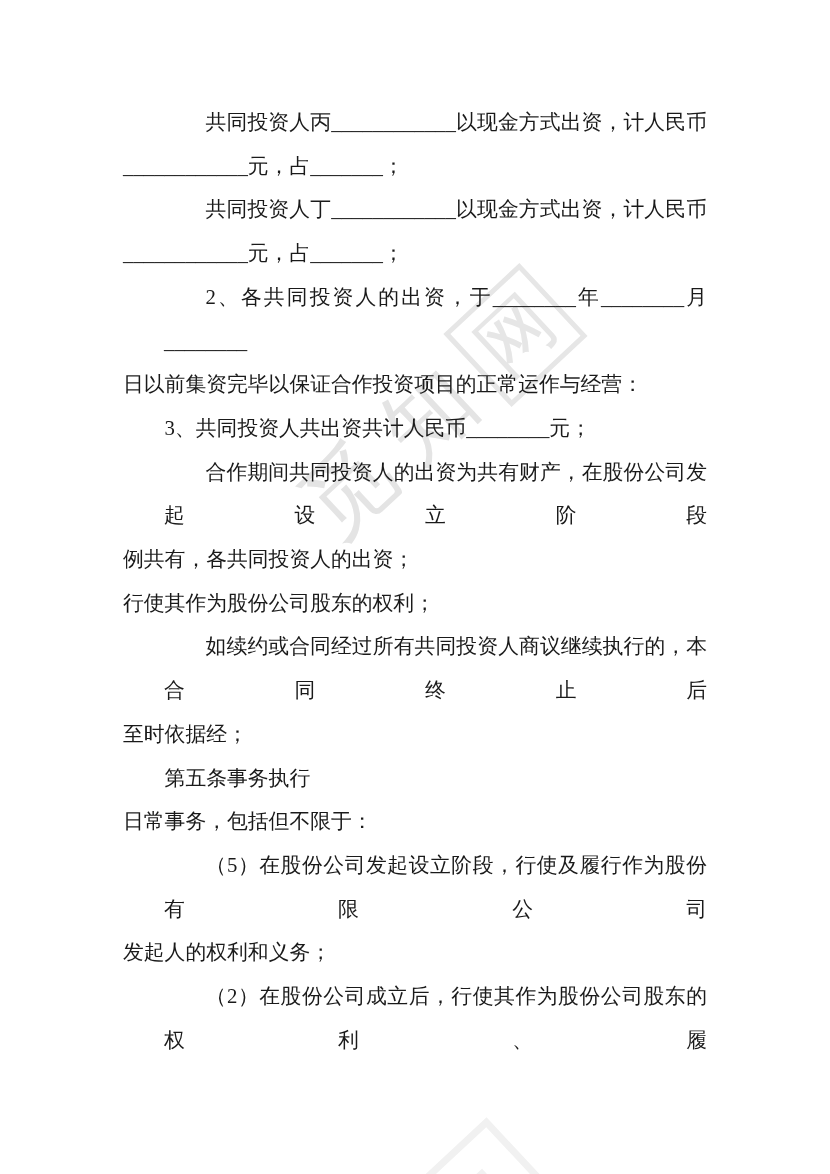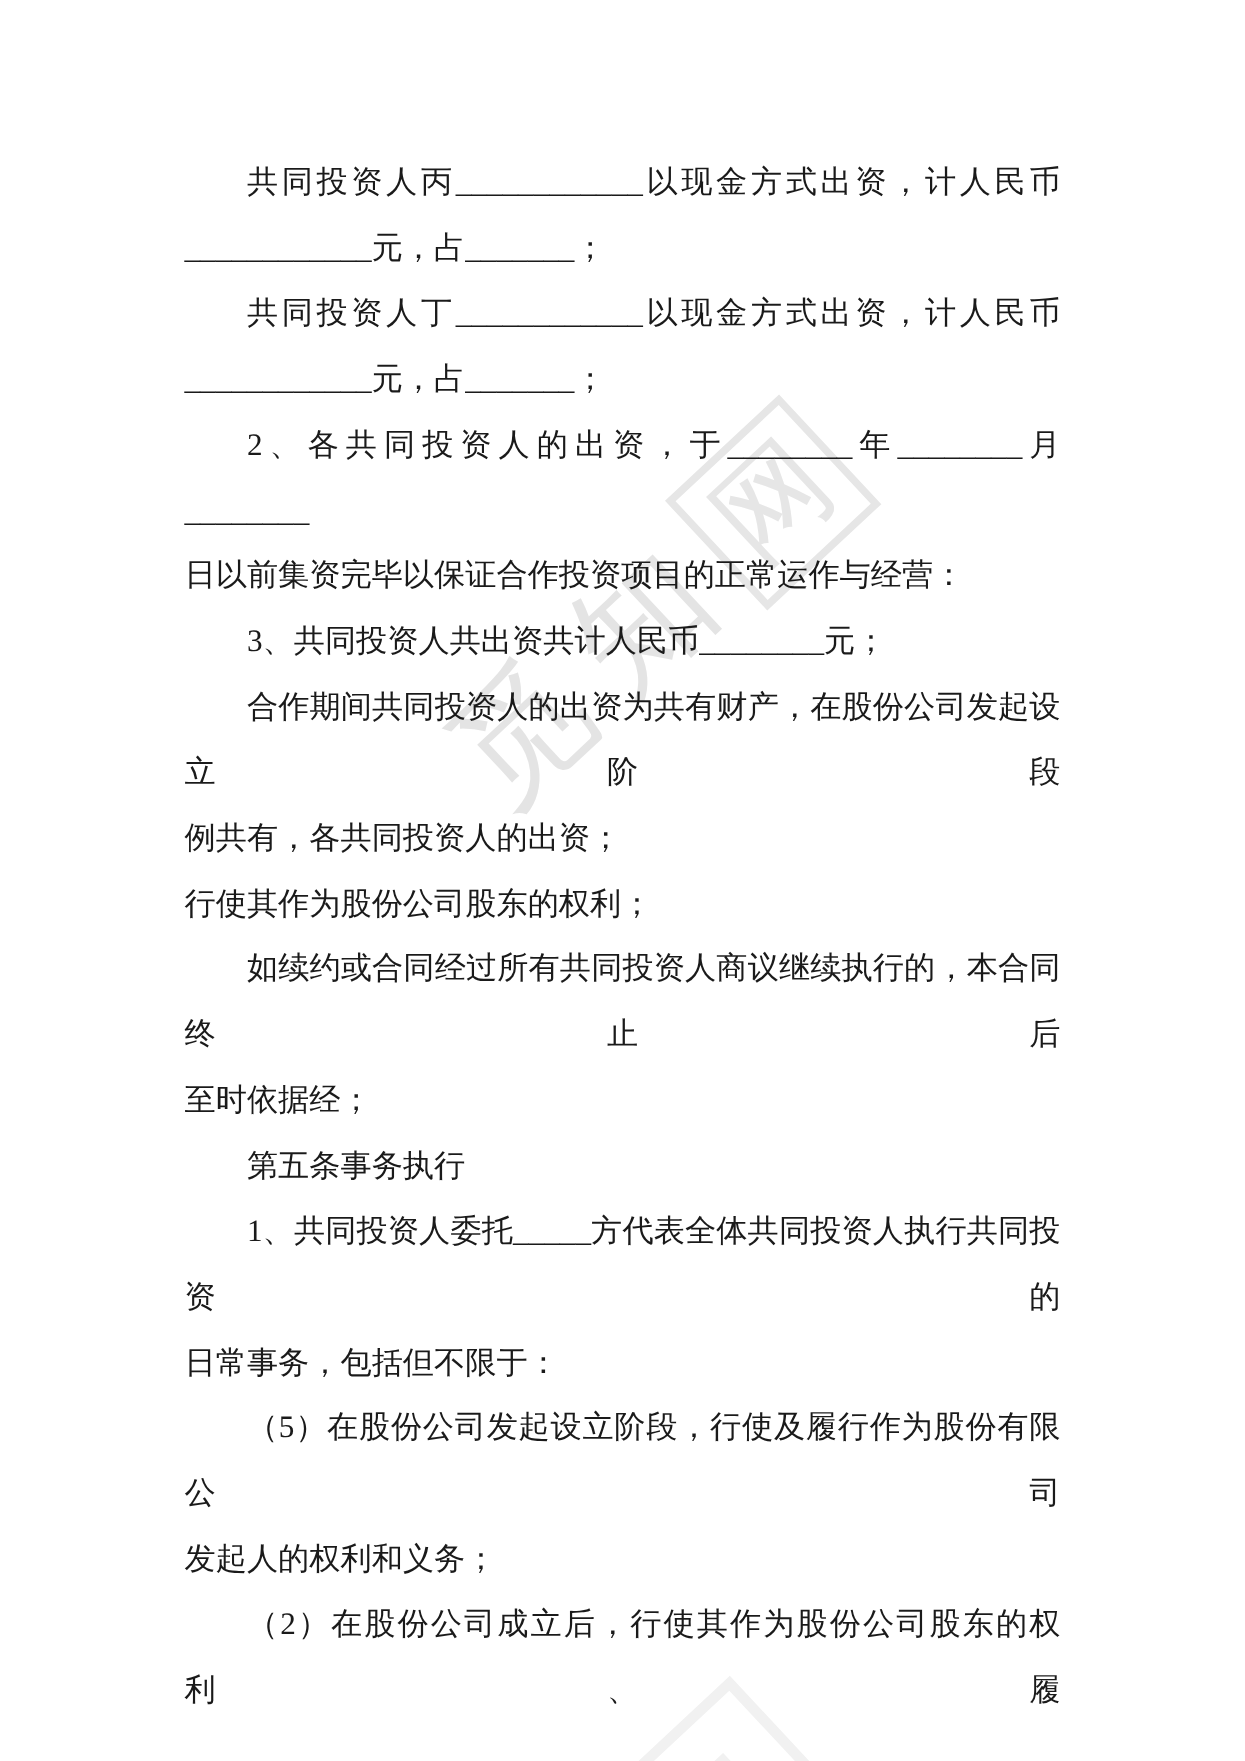--- a/index.html
+++ b/index.html
@@ -51,21 +51,21 @@
     position: absolute;
     left: 123px; top: 100px;
     width: 584px;
     font-size: 20.8px;
     line-height: 43.7px;
     color: #1a1a1a;
     z-index: 1;
   }
   .doc-line { white-space: nowrap; }
   .ind  { text-indent: 2em; }
-  .just { text-align: justify; text-align-last: justify; white-space: normal; }
+  .just { text-align: justify; text-align-last: justify; white-space: normal; margin-left: 41px; }
 </style>
 </head>
 <body>
 
 <div class="page">
 
   <div class="wm-mid">
     <span>觅</span>
     <span>知</span>
     <span class="wm-frame">网</span>
@@ -82,21 +82,20 @@
     <div class="doc-line">____________元，占_______；</div>
     <div class="doc-line ind just">2、各共同投资人的出资，于________年________月________</div>
     <div class="doc-line">日以前集资完毕以保证合作投资项目的正常运作与经营：</div>
     <div class="doc-line ind">3、共同投资人共出资共计人民币________元；</div>
     <div class="doc-line ind just">合作期间共同投资人的出资为共有财产，在股份公司发起设立阶段</div>
     <div class="doc-line">例共有，各共同投资人的出资；</div>
     <div class="doc-line">行使其作为股份公司股东的权利；</div>
     <div class="doc-line ind just">如续约或合同经过所有共同投资人商议继续执行的，本合同终止后</div>
     <div class="doc-line">至时依据经；</div>
     <div class="doc-line ind">第五条事务执行</div>
-    <div class="doc-line ind just">1、共同投资人委托_____方代表全体共同投资人执行共同投资的</div>
     <div class="doc-line">日常事务，包括但不限于：</div>
     <div class="doc-line ind just">（5）在股份公司发起设立阶段，行使及履行作为股份有限公司</div>
     <div class="doc-line">发起人的权利和义务；</div>
     <div class="doc-line ind just">（2）在股份公司成立后，行使其作为股份公司股东的权利、履</div>
 
   </div>
 
 </div>
 
 </body></html>

